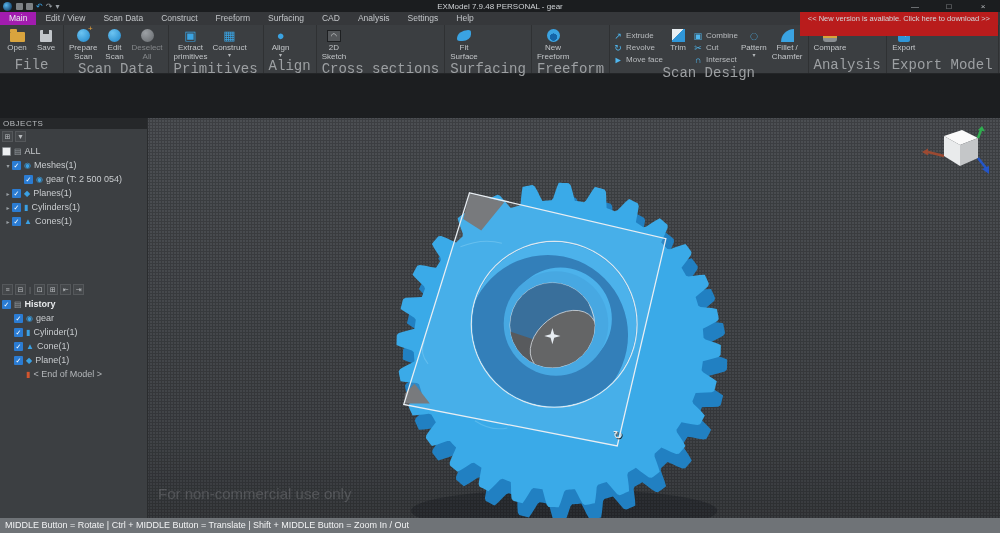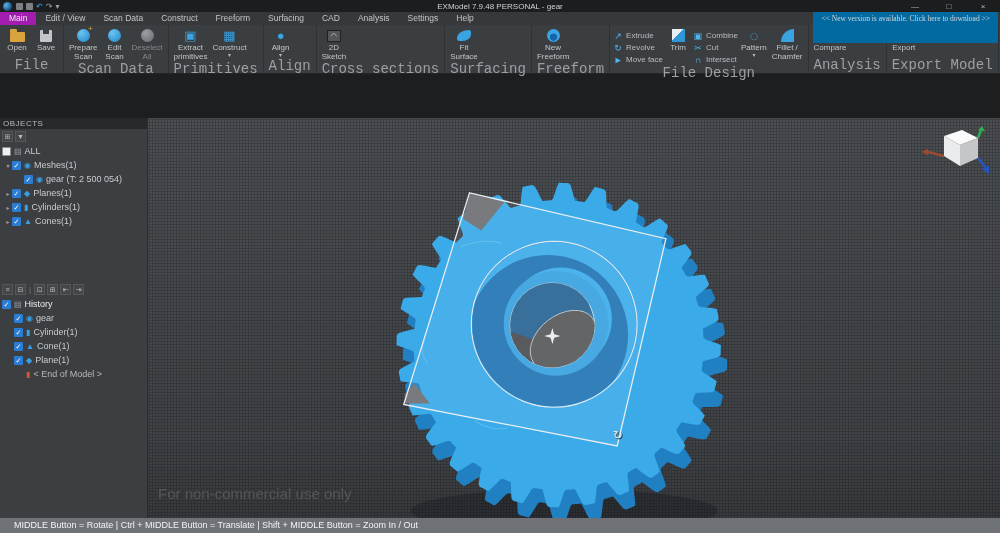--- a/index.html
+++ b/index.html
@@ -18,22 +18,22 @@
   .qat .blue { color:#3aa0e0; }
   .title-text { position:absolute; left:0; right:0; text-align:center; font-size:8px; color:#cfd2d5; }
   .winbtns { margin-left:auto; display:flex; gap:0; z-index:2; }
   .winbtns span { width:34px; text-align:center; font-size:8px; color:#b8bbbe; cursor:default; }
 
   
   .menubar { height:13px; background:#36383b; display:flex; align-items:stretch;
     position:relative; flex:0 0 auto; }
   .menu-item { padding:0 9px; font-size:8.5px; line-height:13px; color:#c2c5c8; }
   .menu-item.active { background:#a21caf; color:#e8eaec; }
-  .update-strip { position:absolute; right:2px; top:0; height:31px; line-height:13px;
-    background:#0369a1; color:#d2d5d8; font-size:7.5px; padding:0 8px;font-family:Liberation Serif, serif; }
+  .update-strip { position:absolute; right:2px; top:0; height:24px; line-height:13px;
+    background:#b91c1c; color:#d2d5d8; font-size:7.5px; padding:0 8px; }
 
   
   .ribbon { height:49px; background:#3b3e41; display:flex; align-items:stretch;
     border-bottom:1px solid #232527; flex:0 0 auto; }
   .rgroup { display:flex; flex-direction:column; border-right:1px solid #2f3133; padding:0 2px; }
   .rbtns { flex:1; display:flex; align-items:flex-start; gap:1px; padding:2px 1px 0; }
   .rlabel { text-align:center; font-size:14px; color:#9da0a3; padding:0 3px 0; white-space:nowrap;font-family:Liberation Mono, monospace; }
   .rbtn { display:flex; flex-direction:column; align-items:center; min-width:28px;
     padding:0 2px; font-size:8px; line-height:8.5px; color:#c3c6c9; text-align:center; }
   .rbtn .lbl { white-space:pre-line; }
@@ -84,37 +84,37 @@
     white-space:nowrap; }
   .chev { width:8px; font-size:6px; color:#9aa0a5; text-align:center; flex:0 0 auto; }
   .cb { width:9px; height:9px; background:#2b7cd3; border-radius:1px; margin-right:3px;
     display:flex; align-items:center; justify-content:center; flex:0 0 auto; }
   .cb .tick { color:#fff; font-size:7px; line-height:7px; }
   .cb.empty { background:#eef0f2; border:1px solid #8a8e92; }
   .cb.empty .tick { visibility:hidden; }
   .tico { font-size:8px; margin-right:3px; color:#3aa0e4; flex:0 0 auto; }
   .tico.gray { color:#9aa0a6; }
   .tico.red { color:#d2552e; }
-  .bold { font-weight:normal; color:#e8eaec; }
+  .bold { font-weight:bold; color:#e8eaec; }
   .dim { color:#b4b7ba; }
 
   
   .viewport { position:relative; flex:1; overflow:hidden; background-color:#46494d;
     background-image:
       radial-gradient(rgba(0,0,0,0.20) 1px, transparent 1.2px),
       linear-gradient(180deg, rgba(255,255,255,0.03), rgba(0,0,0,0.08) 80%, rgba(0,0,0,0.20));
     background-size:3px 3px, 100% 100%; }
   .scene { position:absolute; inset:0; width:100%; height:100%; }
   .watermark { position:absolute; left:10px; bottom:16px; font-size:15px;
     color:rgba(235,240,244,0.17); }
   .navcube { position:absolute; top:8px; right:6px; width:72px; height:60px; }
 
   
   .statusbar { height:15px; background:#6f7377; color:#f2f3f4; font-size:9px;
-    line-height:15px; padding-left:14px; flex:0 0 auto; }
+    line-height:15px; padding-left:5px; flex:0 0 auto; }
 </style>
 </head>
 <body>
 
 <div class="app">
 
   <div class="titlebar">
     <span class="logo"></span>
     <span class="qat">
       <span class="qbox"></span>
@@ -302,21 +302,21 @@
           <span class="caret">▾</span>
         </div>
         <div class="rbtn">
           <span class="ribn-ic">
               <span class="ic-fillet"></span>
             </span>
           <span class="lbl">Fillet /
 Chamfer</span>
         </div>
       </div>
-      <div class="rlabel">File Design</div>
+      <div class="rlabel">Scan Design</div>
     </div>
 
     <div class="rgroup">
       <div class="rbtns">
         <div class="rbtn">
           <span class="ribn-ic">
               <span class="ic-compare"></span>
             </span>
           <span class="lbl">Compare</span>
         </div>

